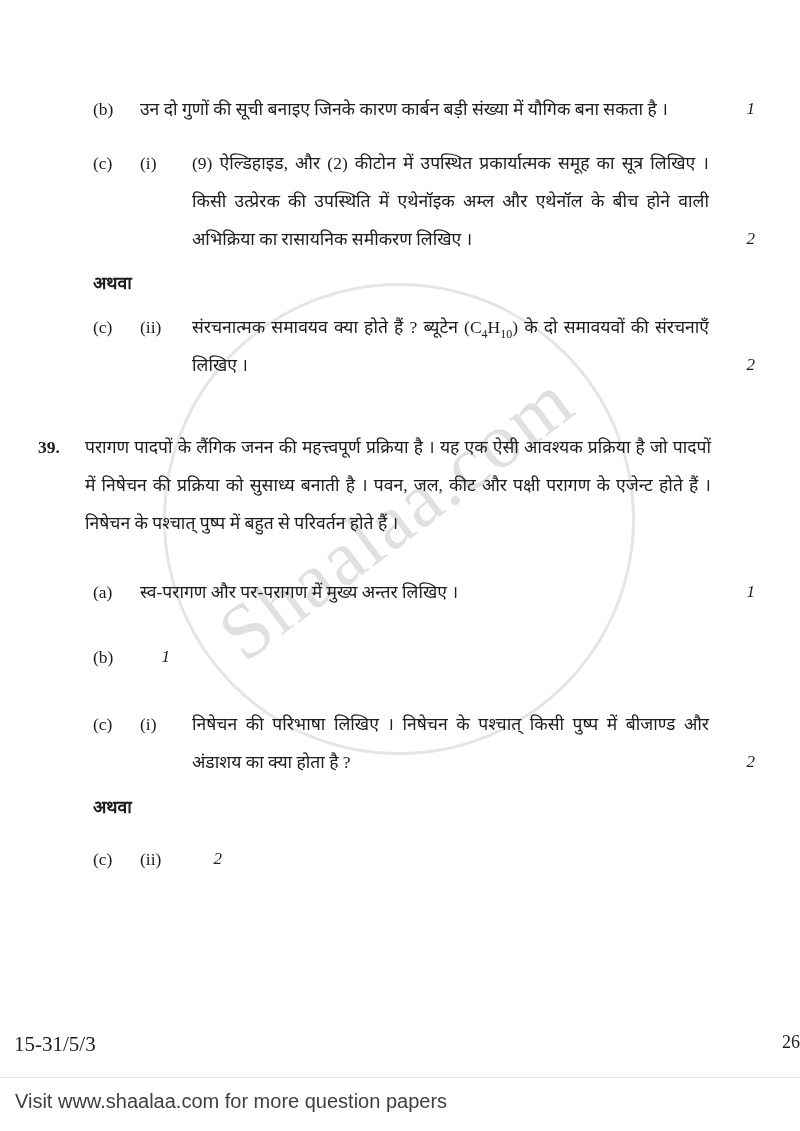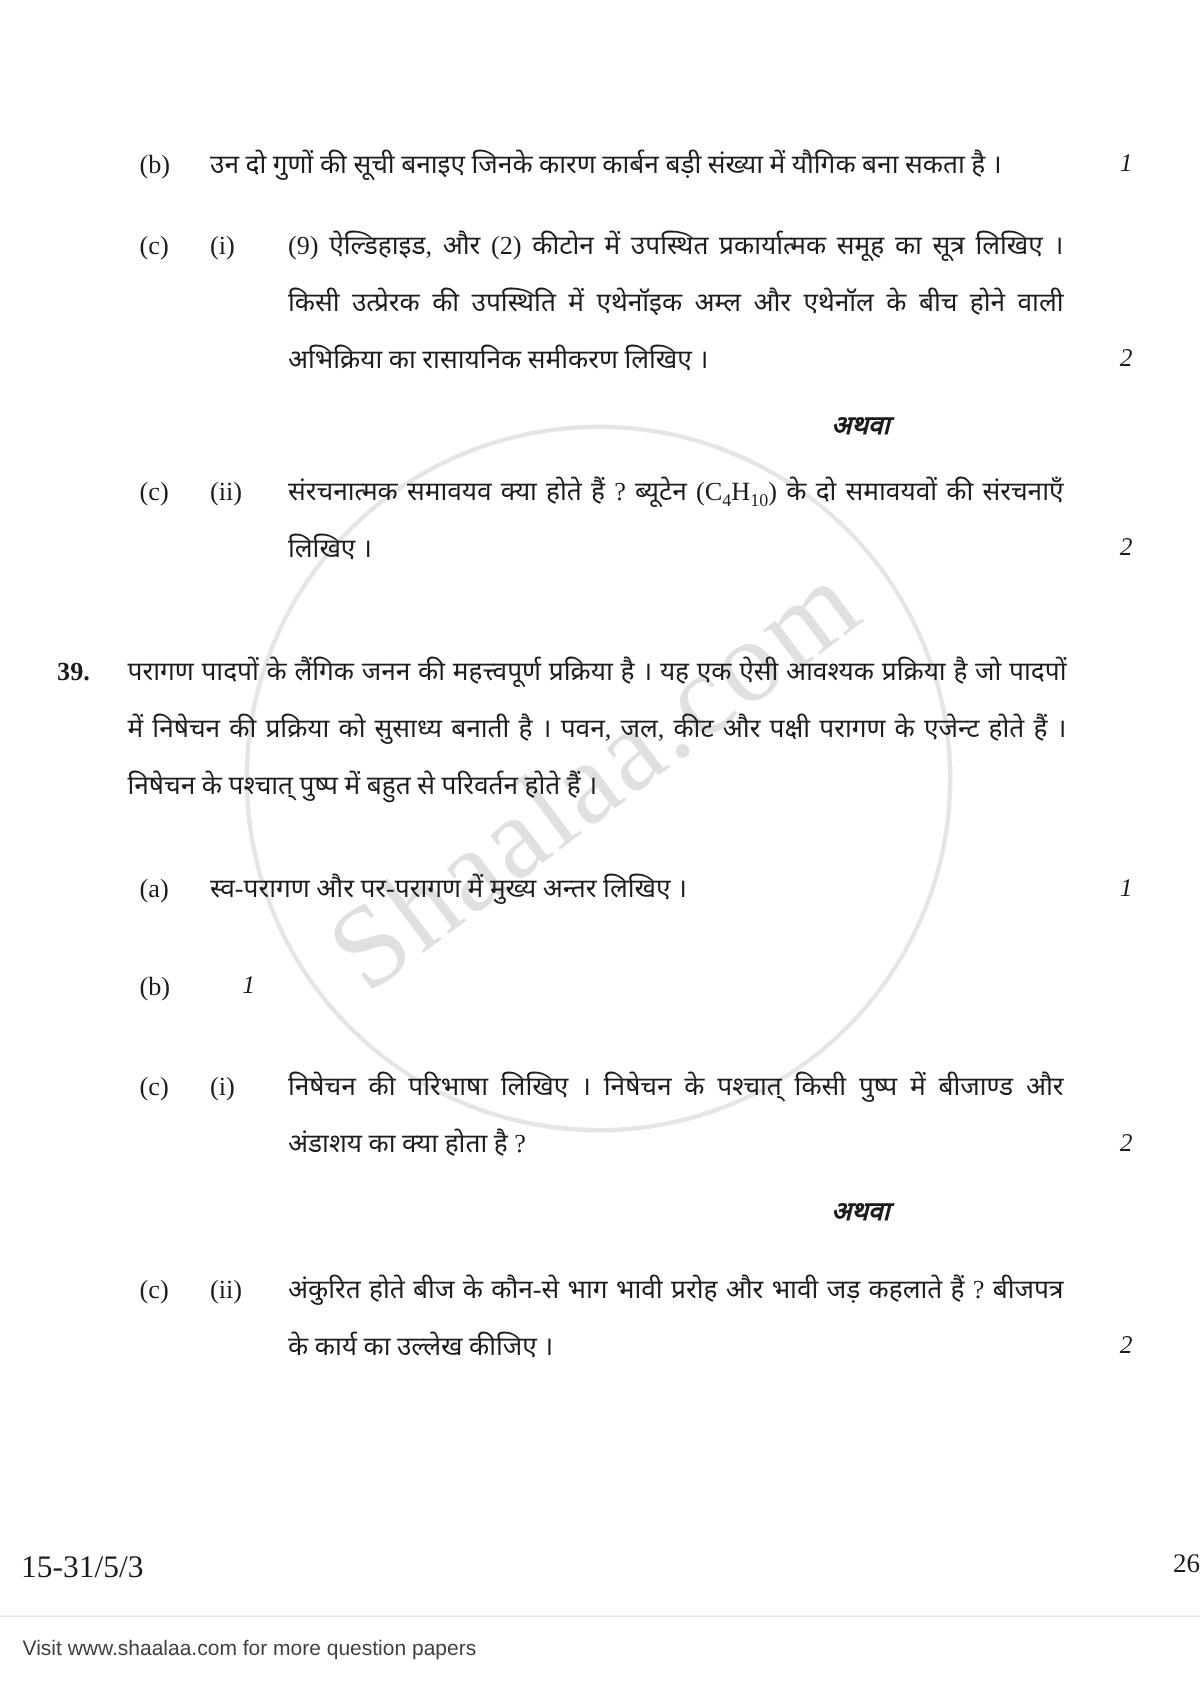--- a/index.html
+++ b/index.html
@@ -86,25 +86,24 @@
   .qnum { width: 47px; flex: none; font-weight: bold; }
   .qtext {
     flex: 1;
     text-align: justify;
     margin-right: 44px;
   }
 
   .or-divider {
     margin-left: 55px;
     width: 500px;
-    text-align: right;
+    text-align: left;
     font-weight: bold;
     font-size: 17.5px;
     line-height: 38px;
-    font-style: italic;
   }
 
   .mt16 { margin-top: 16px; }
   .mt6  { margin-top: 6px; }
   .mt44 { margin-top: 44px; justify-content: center; }
   .mt31 { margin-top: 31px; }
   .mt27 { margin-top: 27px; }
   .mt29 { margin-top: 29px; }
   .mt7  { margin-top: 7px; }
   .mt14 { margin-top: 14px; }
@@ -128,21 +127,21 @@
     margin-left: 45px;
   }
   .banner {
     position: absolute;
     left: 0;
     right: 0;
     top: 1077px;
     border-top: 1px solid #e4e4e4;
     padding: 12px 0 0 15px;
     font-family: "Liberation Sans", "DejaVu Sans", sans-serif;
-    font-size: 14px;
+    font-size: 20px;
     color: #3f3f3f;
     z-index: 1;
     background: #fff;
   }
 </style>
 </head>
 <body>
 
 <div class="watermark">
   <div class="wm-circle"></div>
@@ -194,21 +193,20 @@
     <span class="lab2">(i)</span>
     <div class="ptext">निषेचन की परिभाषा लिखिए । निषेचन के पश्चात् किसी पुष्प में बीजाण्ड और अंडाशय का क्या होता है ?</div>
     <div class="marks">2</div>
   </div>
 
   <div class="or-divider mt7">अथवा</div>
 
   <div class="part mt14">
     <span class="lab1">(c)</span>
     <span class="lab2">(ii)</span>
-    <div class="ptext">अंकुरित होते बीज के कौन-से भाग भावी प्ररोह और भावी जड़ कहलाते हैं ? बीजपत्र के कार्य का उल्लेख कीजिए ।</div>
     <div class="marks">2</div>
   </div>
 
 </div>
 
 <div class="paper-code">15-31/5/3</div>
 <div class="page-number">26</div>
 <div class="banner">Visit www.shaalaa.com for more question papers</div>
 
 </body></html>

